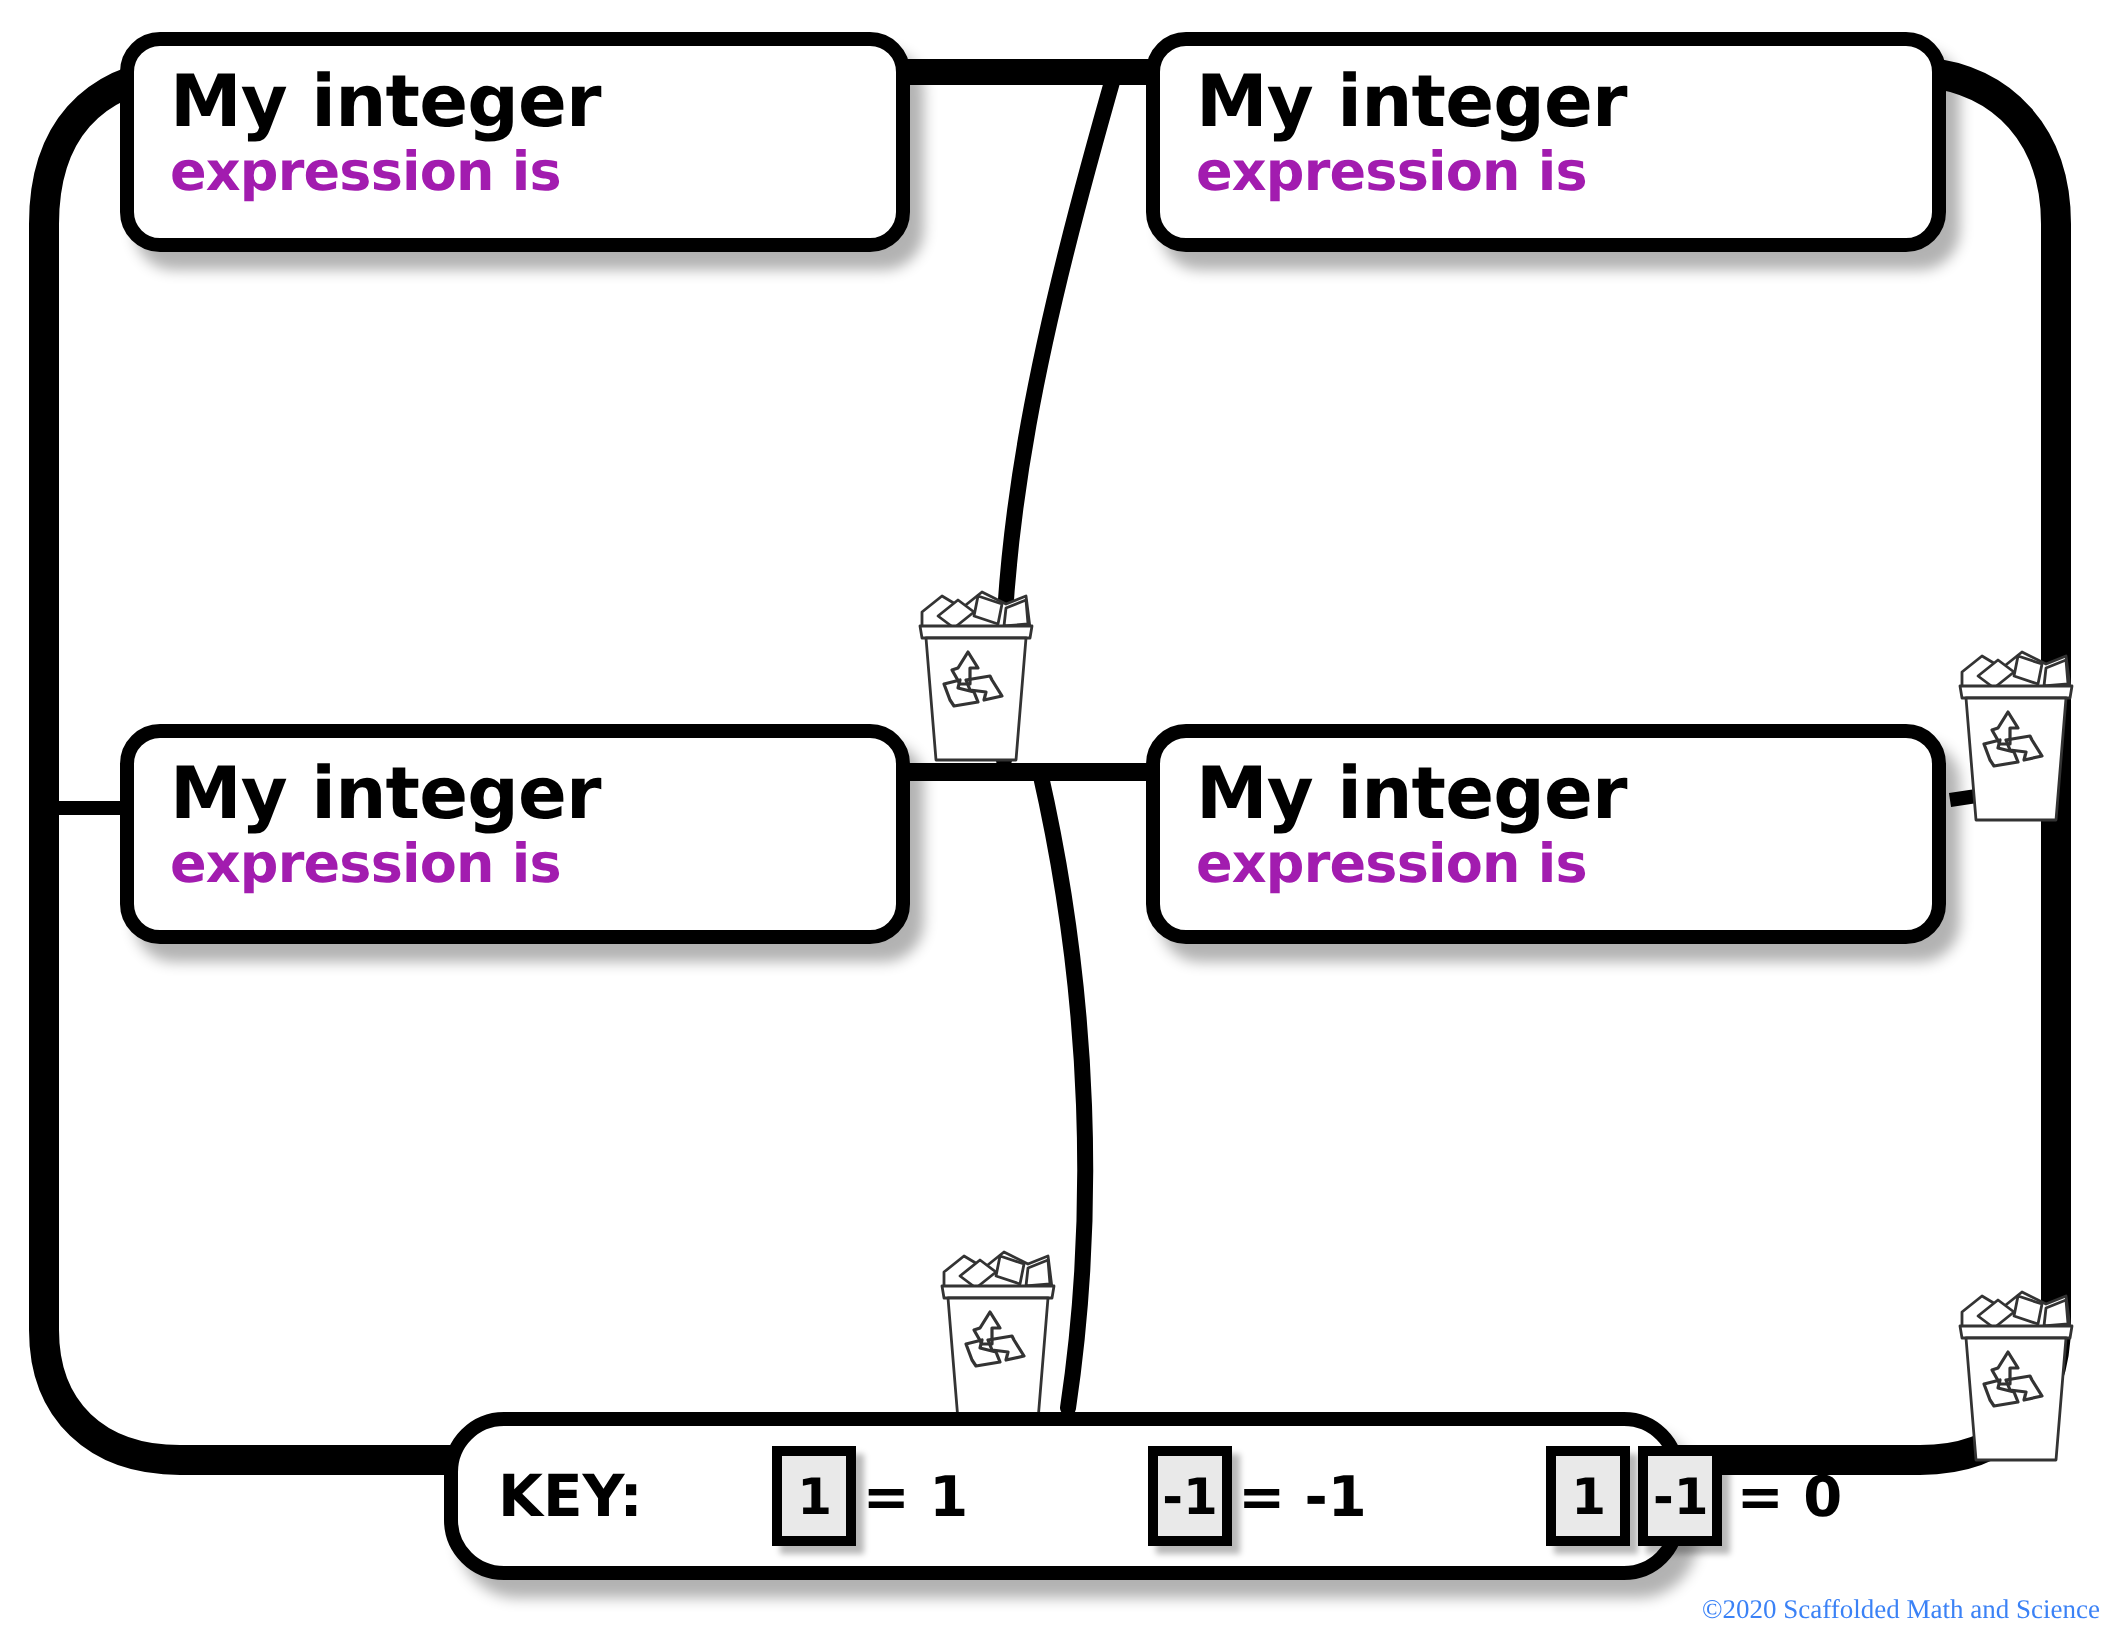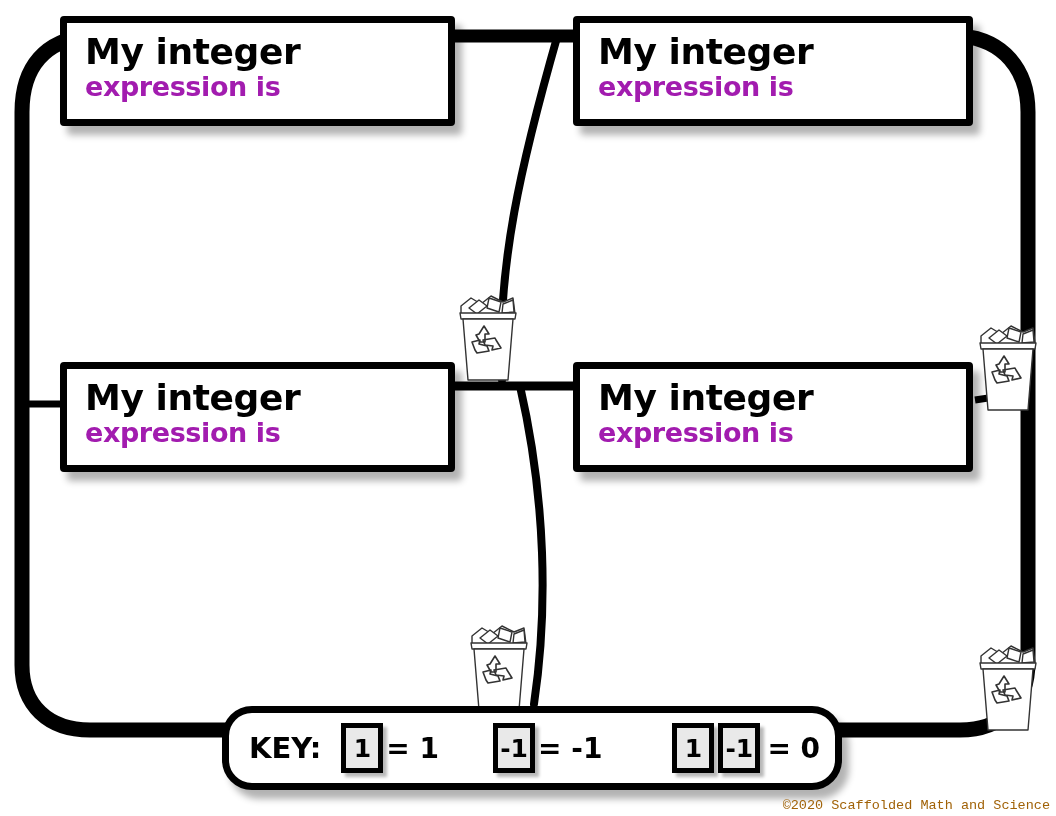--- a/index.html
+++ b/index.html
@@ -30,21 +30,21 @@
     position: absolute;
     z-index: 3;
   }
 
   
   .promptbox {
     position: absolute;
     box-sizing: border-box;
     background: #ffffff;
     border: 7px solid #000000;
-    border-radius: 4px;
+    border-radius: 20px;
     z-index: 4;
     box-shadow: 7px 9px 7px rgba(0,0,0,0.30);
     padding: 9px 0 0 18px;
   }
   .pb-l1 {
     display: block;
     font-family: "DejaVu Sans", sans-serif;
     font-weight: bold;
     font-size: 36px;
     line-height: 40px;
@@ -70,20 +70,21 @@
     height: 84px;
     box-sizing: border-box;
     background: #ffffff;
     border: 7px solid #000000;
     border-radius: 30px;
     z-index: 5;
     box-shadow: 7px 9px 7px rgba(0,0,0,0.30);
     display: flex;
     align-items: center;
     padding-left: 20px;
+    gap: 45px;
   }
   #key-label {
     font-family: "DejaVu Sans", sans-serif;
     font-weight: bold;
     font-size: 29px;
     color: #000000;
     letter-spacing: 0px;
     margin-right: 20px;
   }
   .key-group {
@@ -115,23 +116,23 @@
     color: #000000;
     margin-left: 7px;
     white-space: nowrap;
   }
   .eqtxt.tight { margin-left: 3px; }
 
   #copyright {
     position: absolute;
     right: 6px;
     bottom: 3px;
-    font-family: Liberation Mono, monospace;
+    font-family: Liberation Serif, serif;
     font-size: 13.5px;
-    color: #a16207;
+    color: #3b82f6;
     z-index: 6;
     white-space: nowrap;
   }
 </style>
 </head>
 <body>
 
 <div id="stage">
 
   <svg id="linework" viewBox="0 0 1056 816">

